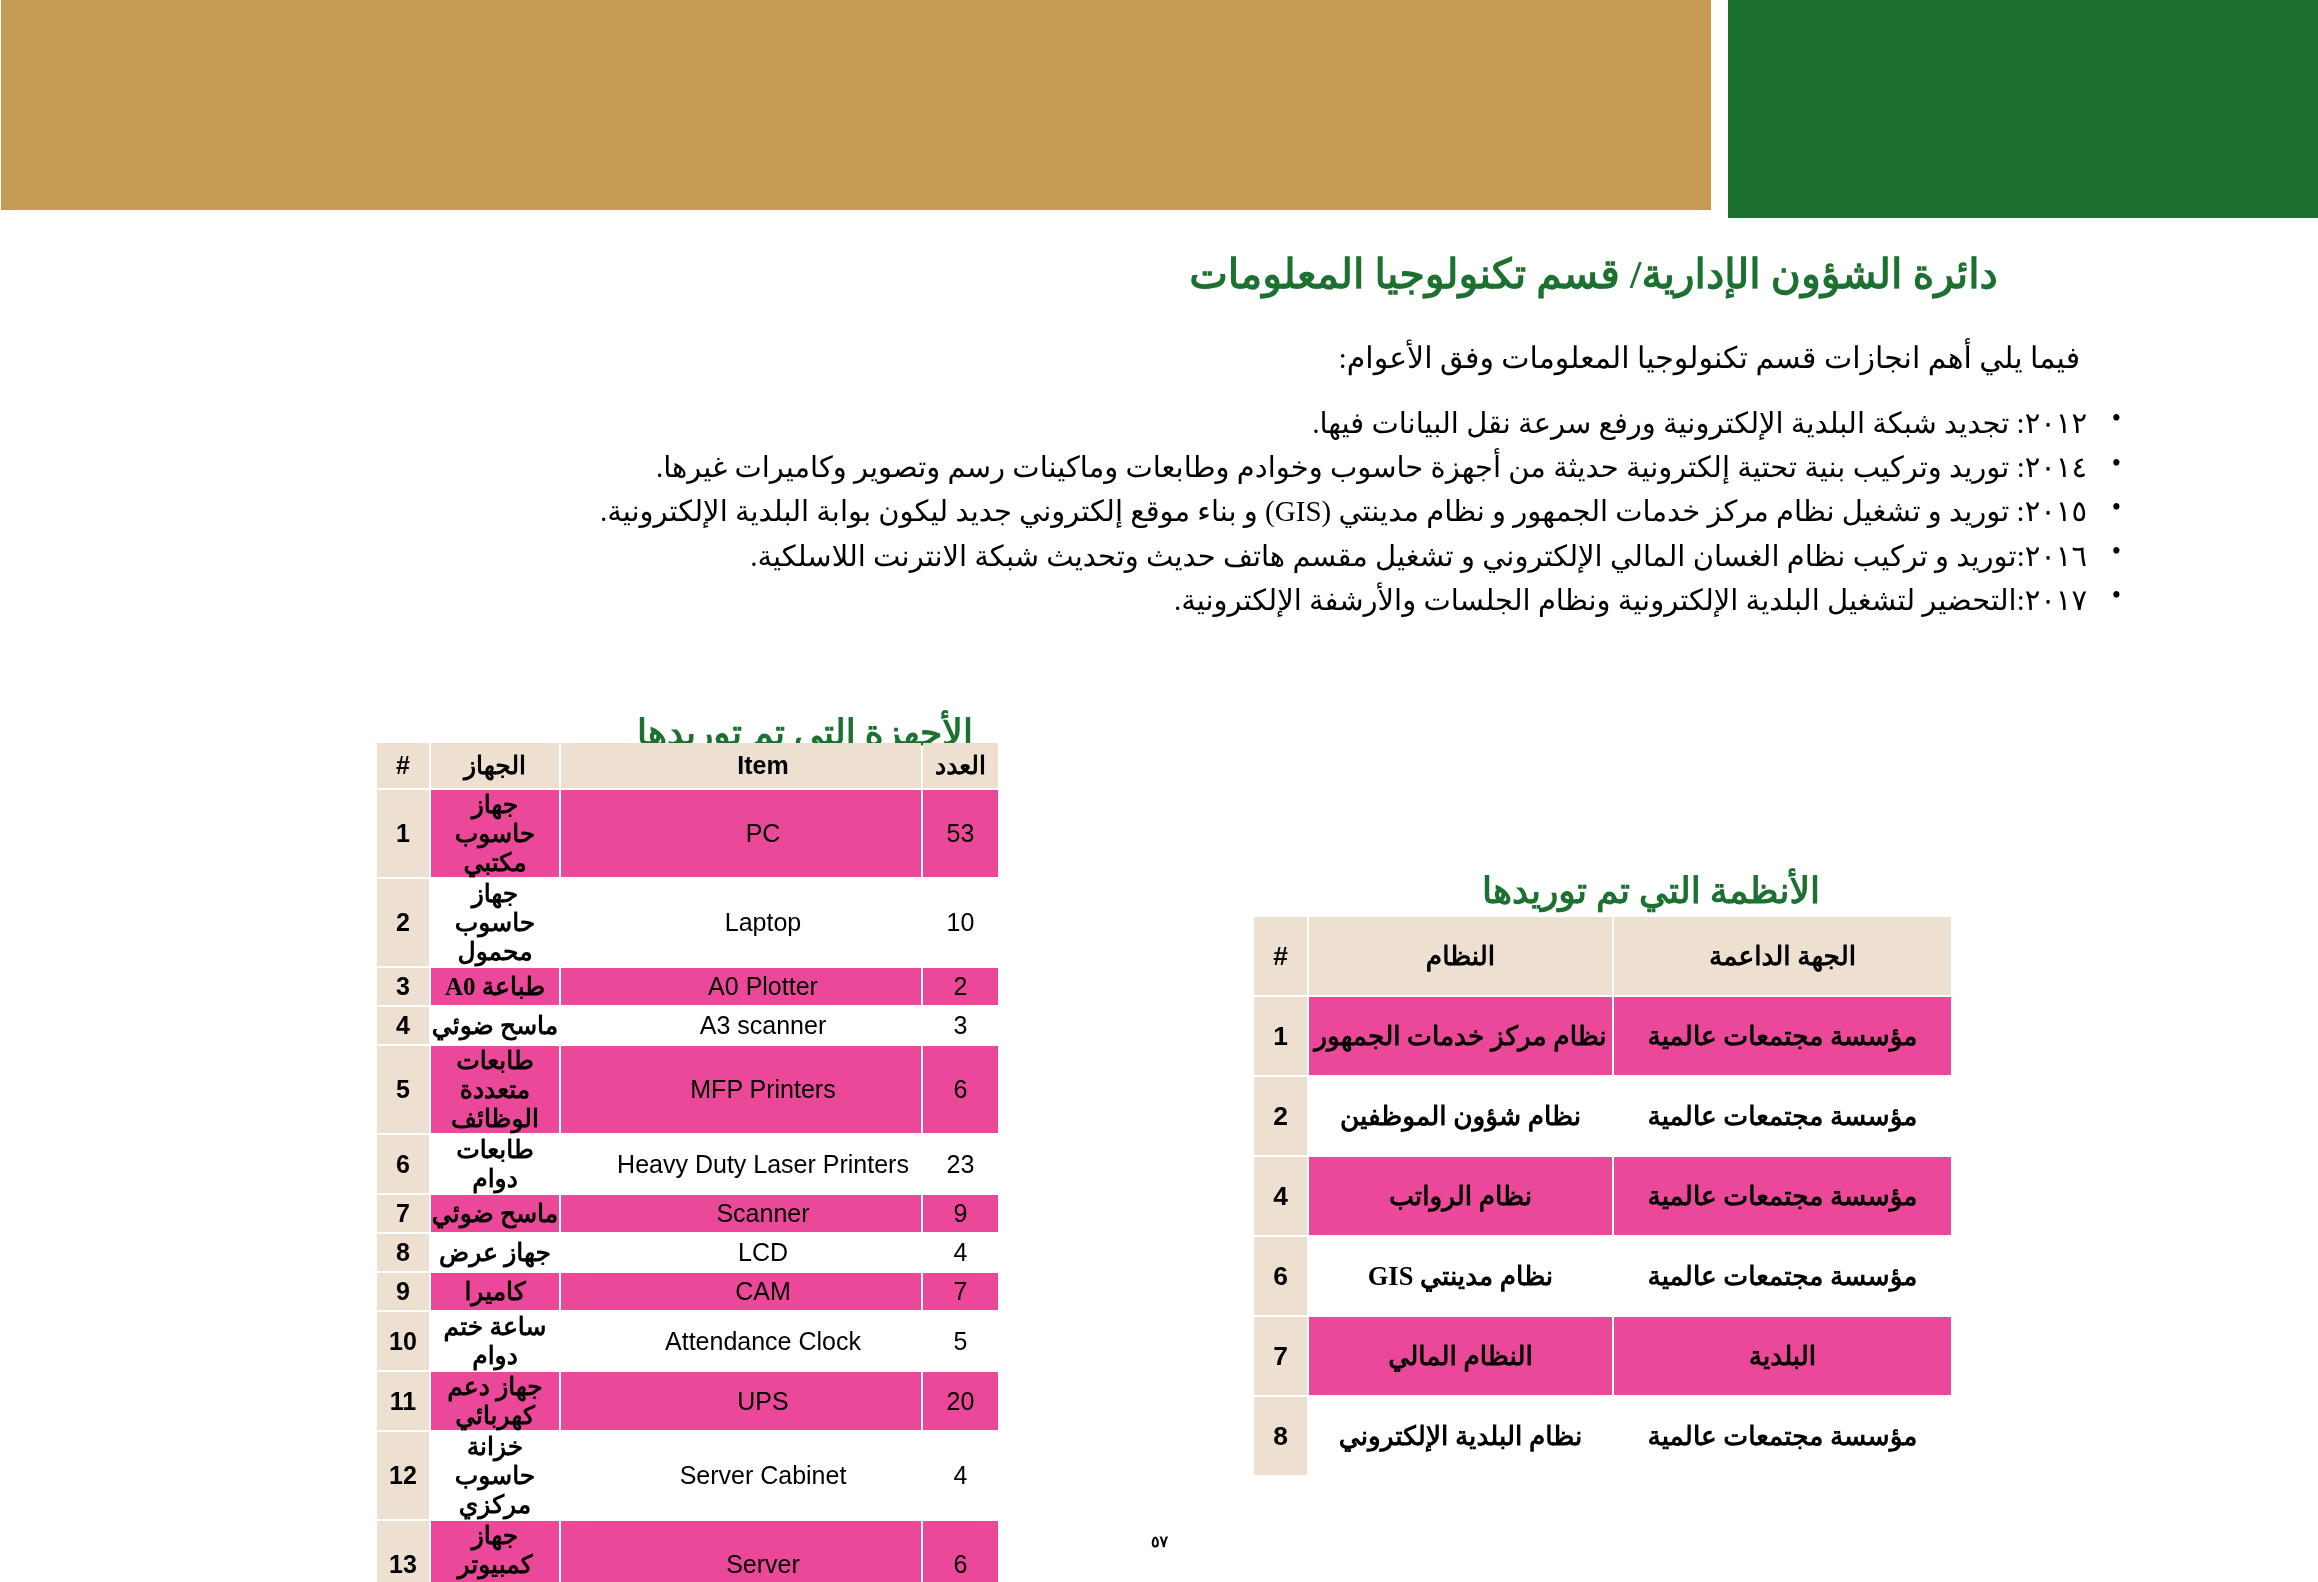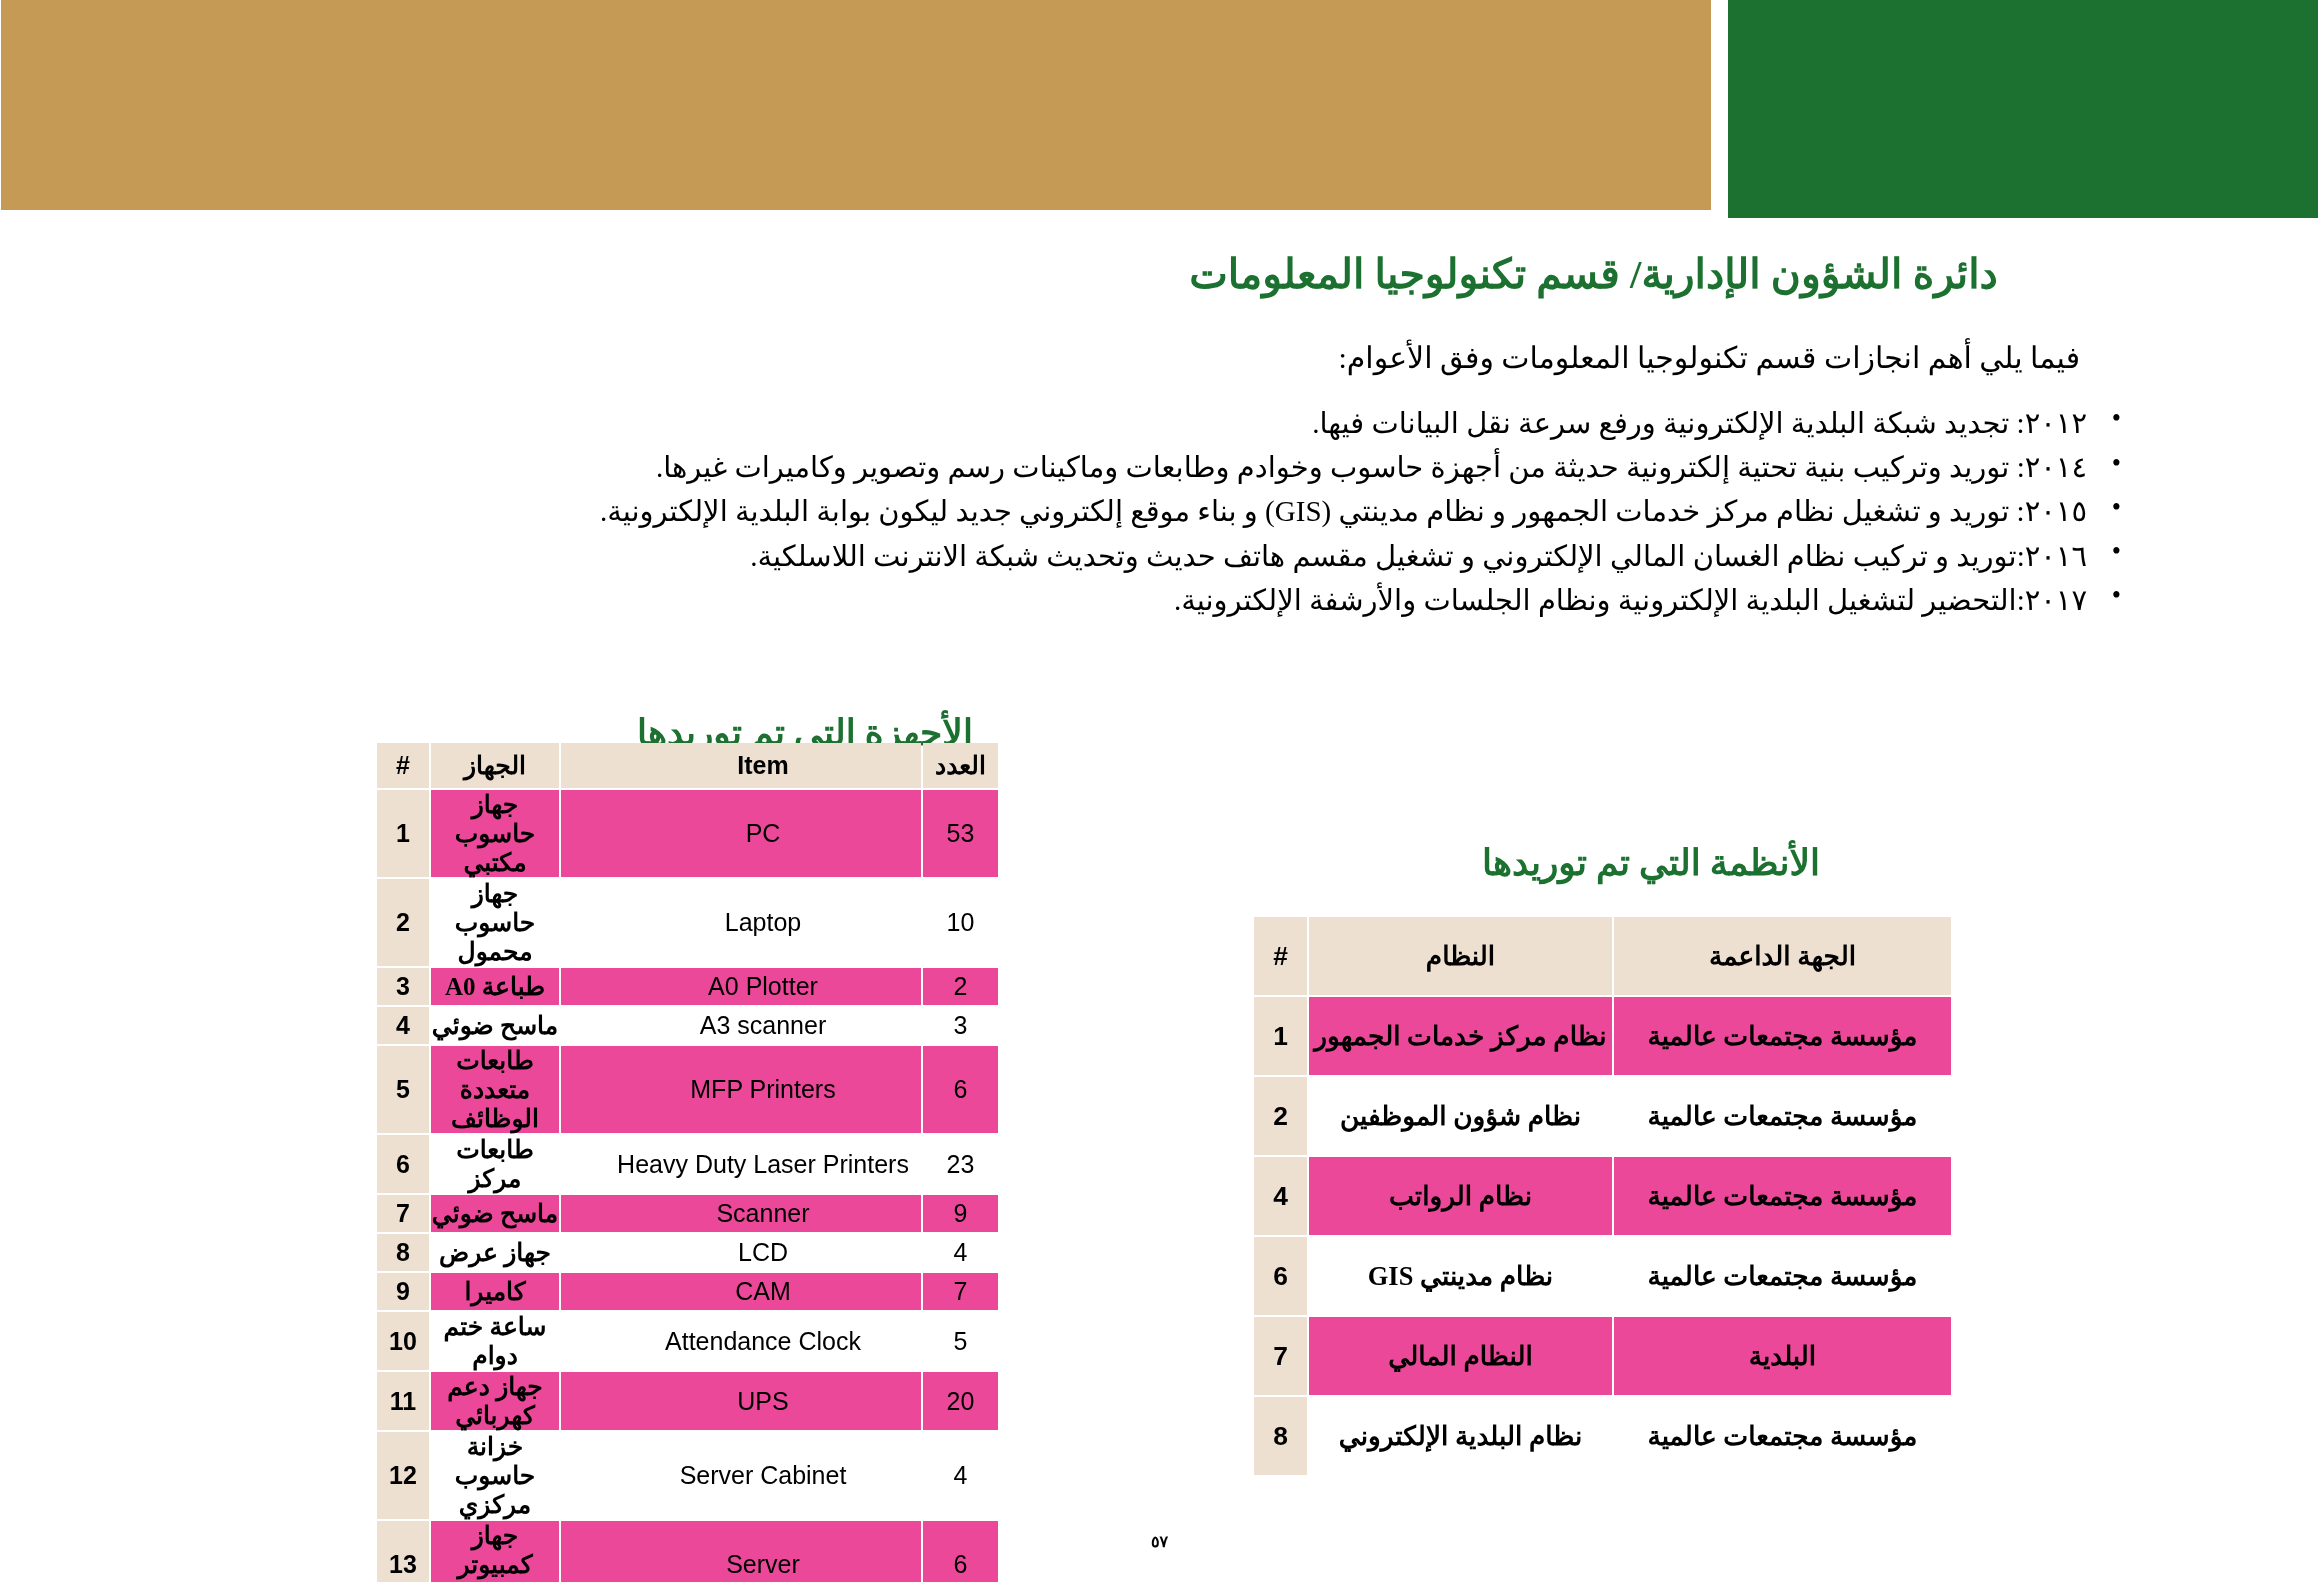--- a/index.html
+++ b/index.html
@@ -113,21 +113,21 @@
     direction: rtl;
     text-align: center;
     white-space: nowrap;
   }
   #devices-heading {
     top: 494px;
     right: 1309px;
     width: 410px;
   }
   #systems-heading {
-    top: 624px;
+    top: 652px;
     right: 463px;
     width: 410px;
     font-family: Liberation Serif, serif;
   }
 
   
   table {
     position: absolute;
     border-collapse: separate;
     border-spacing: 2.6px 2.6px;
@@ -256,21 +256,21 @@
       </tr>
       <tr>
         <td class="cell-green cnt">6</td>
         <td class="cell-green lat">MFP Printers</td>
         <td class="cell-green ar">طابعات متعددة الوظائف</td>
         <td class="cell-beige idx">5</td>
       </tr>
       <tr>
         <td class="cell-white cnt">23</td>
         <td class="cell-white lat">Heavy Duty Laser Printers</td>
-        <td class="cell-white ar">طابعات مركز</td>
+        <td class="cell-white ar">طابعات دوام</td>
         <td class="cell-beige idx">6</td>
       </tr>
       <tr>
         <td class="cell-green cnt">9</td>
         <td class="cell-green lat">Scanner</td>
         <td class="cell-green ar">ماسح ضوئي</td>
         <td class="cell-beige idx">7</td>
       </tr>
       <tr>
         <td class="cell-white cnt">4</td>

